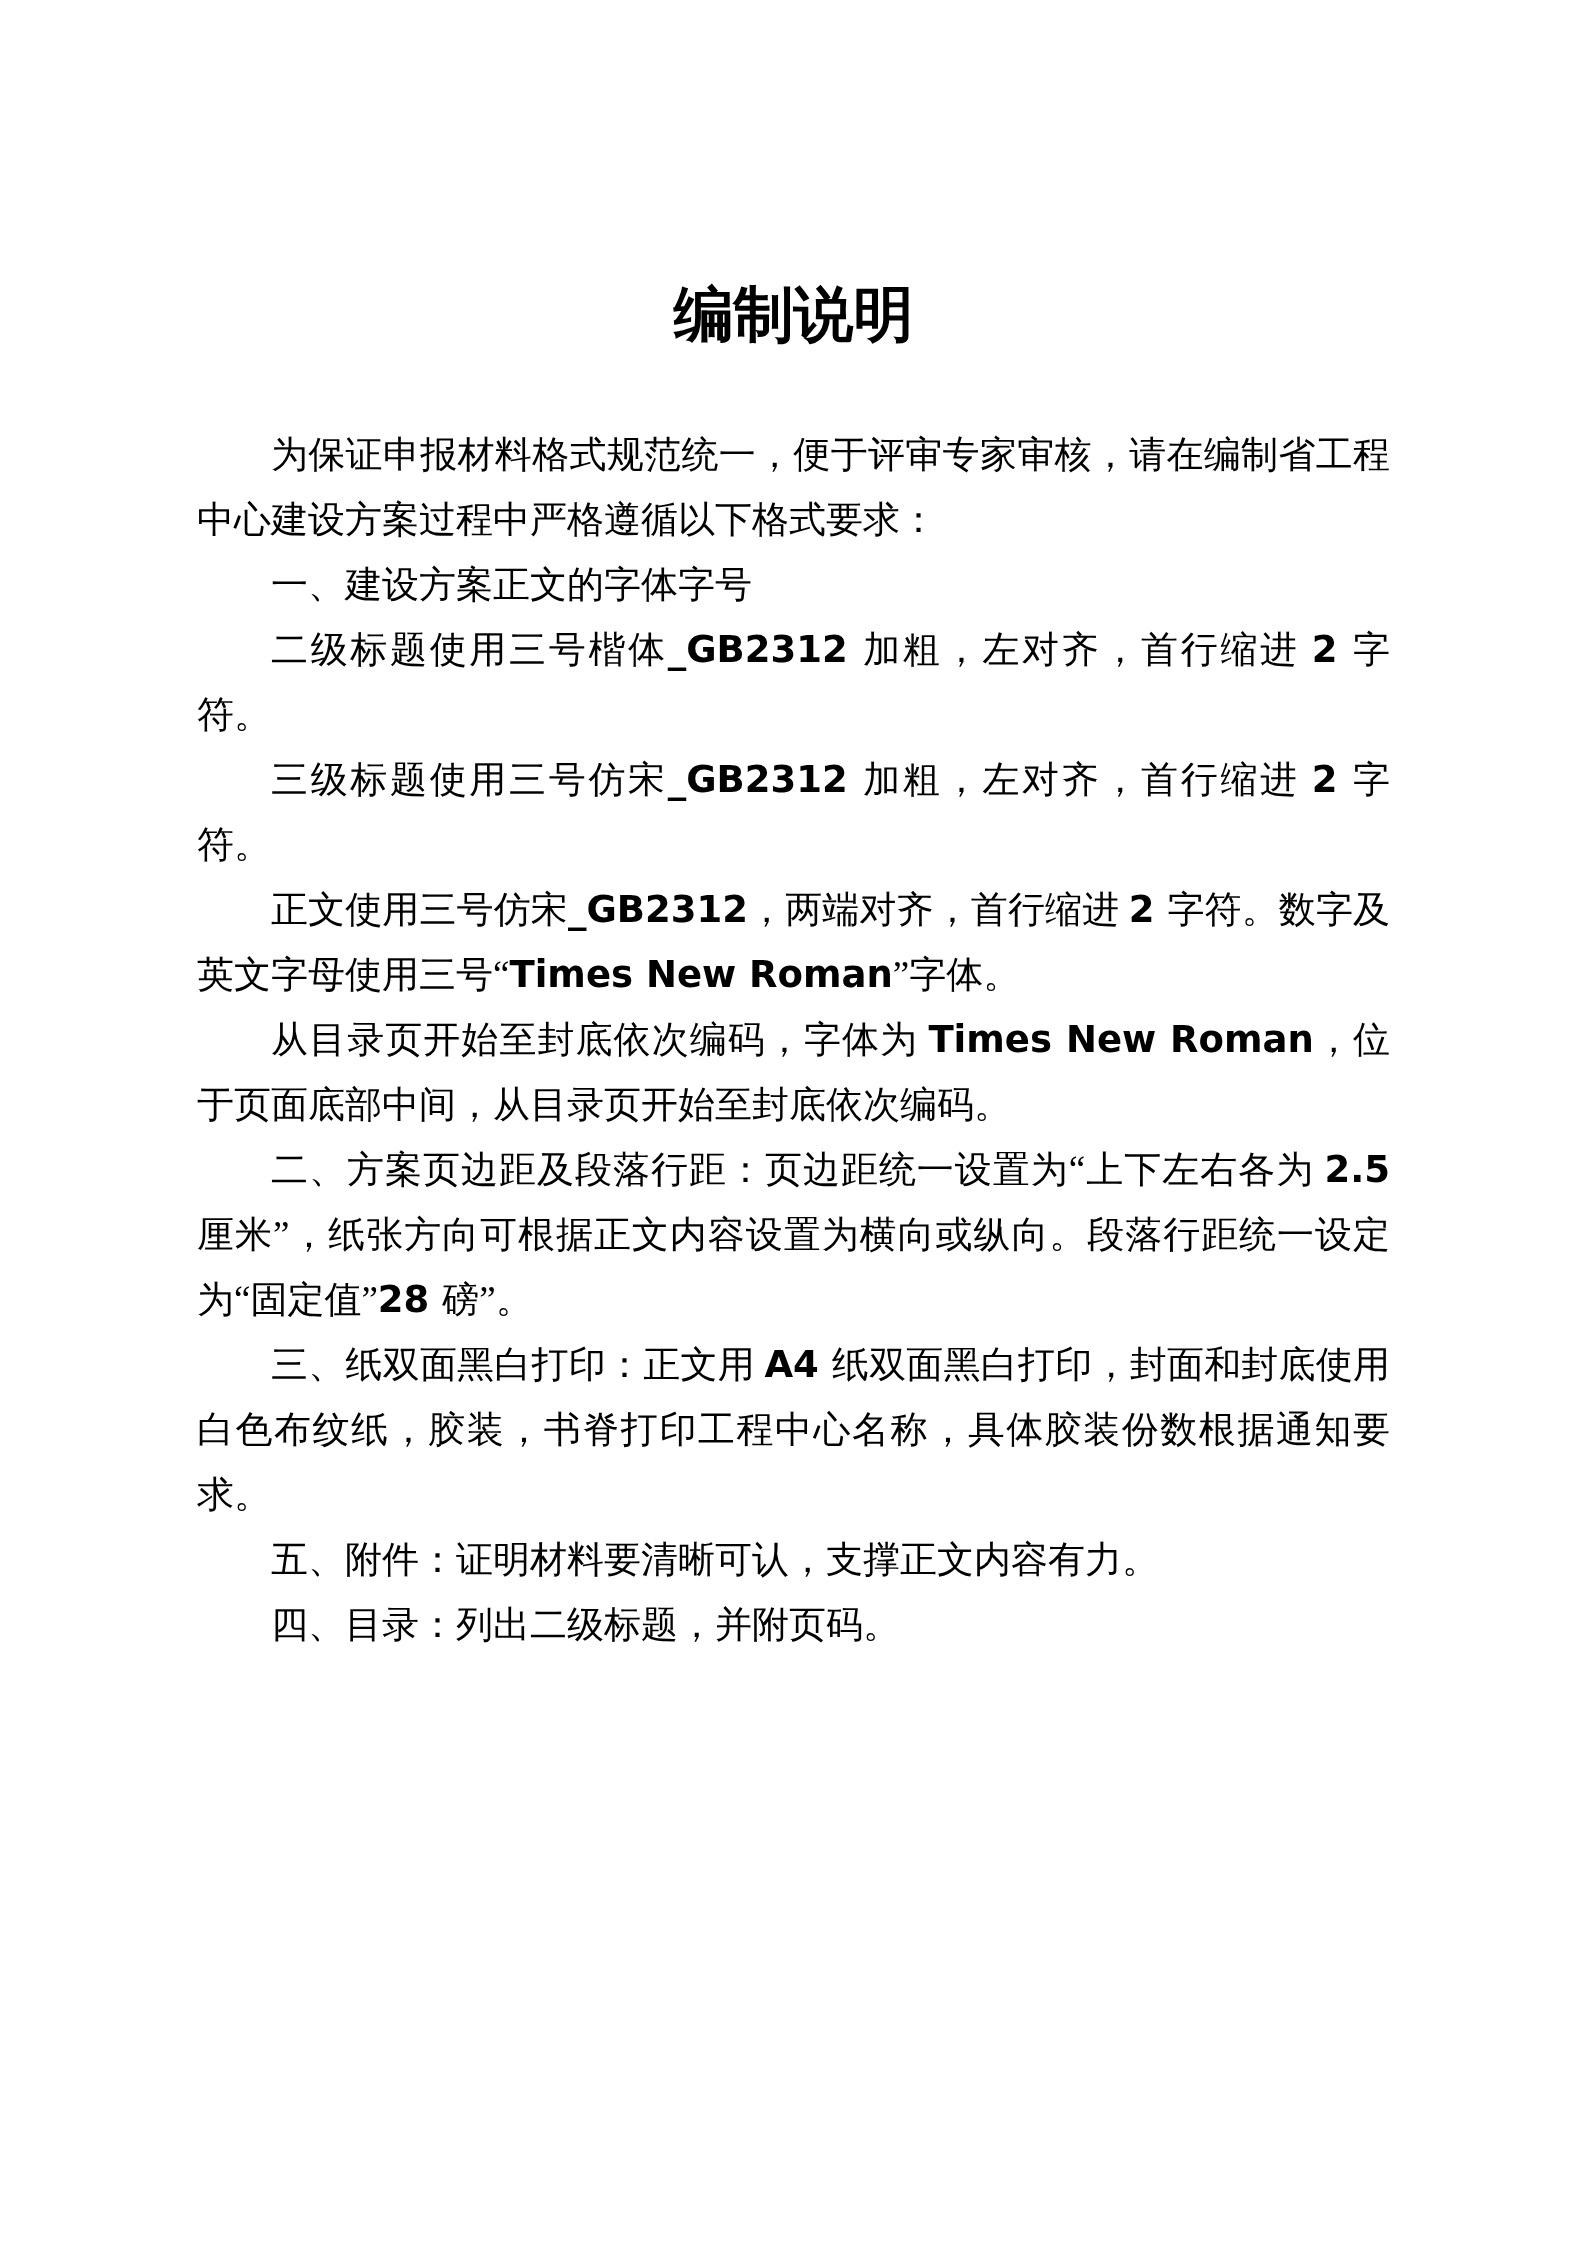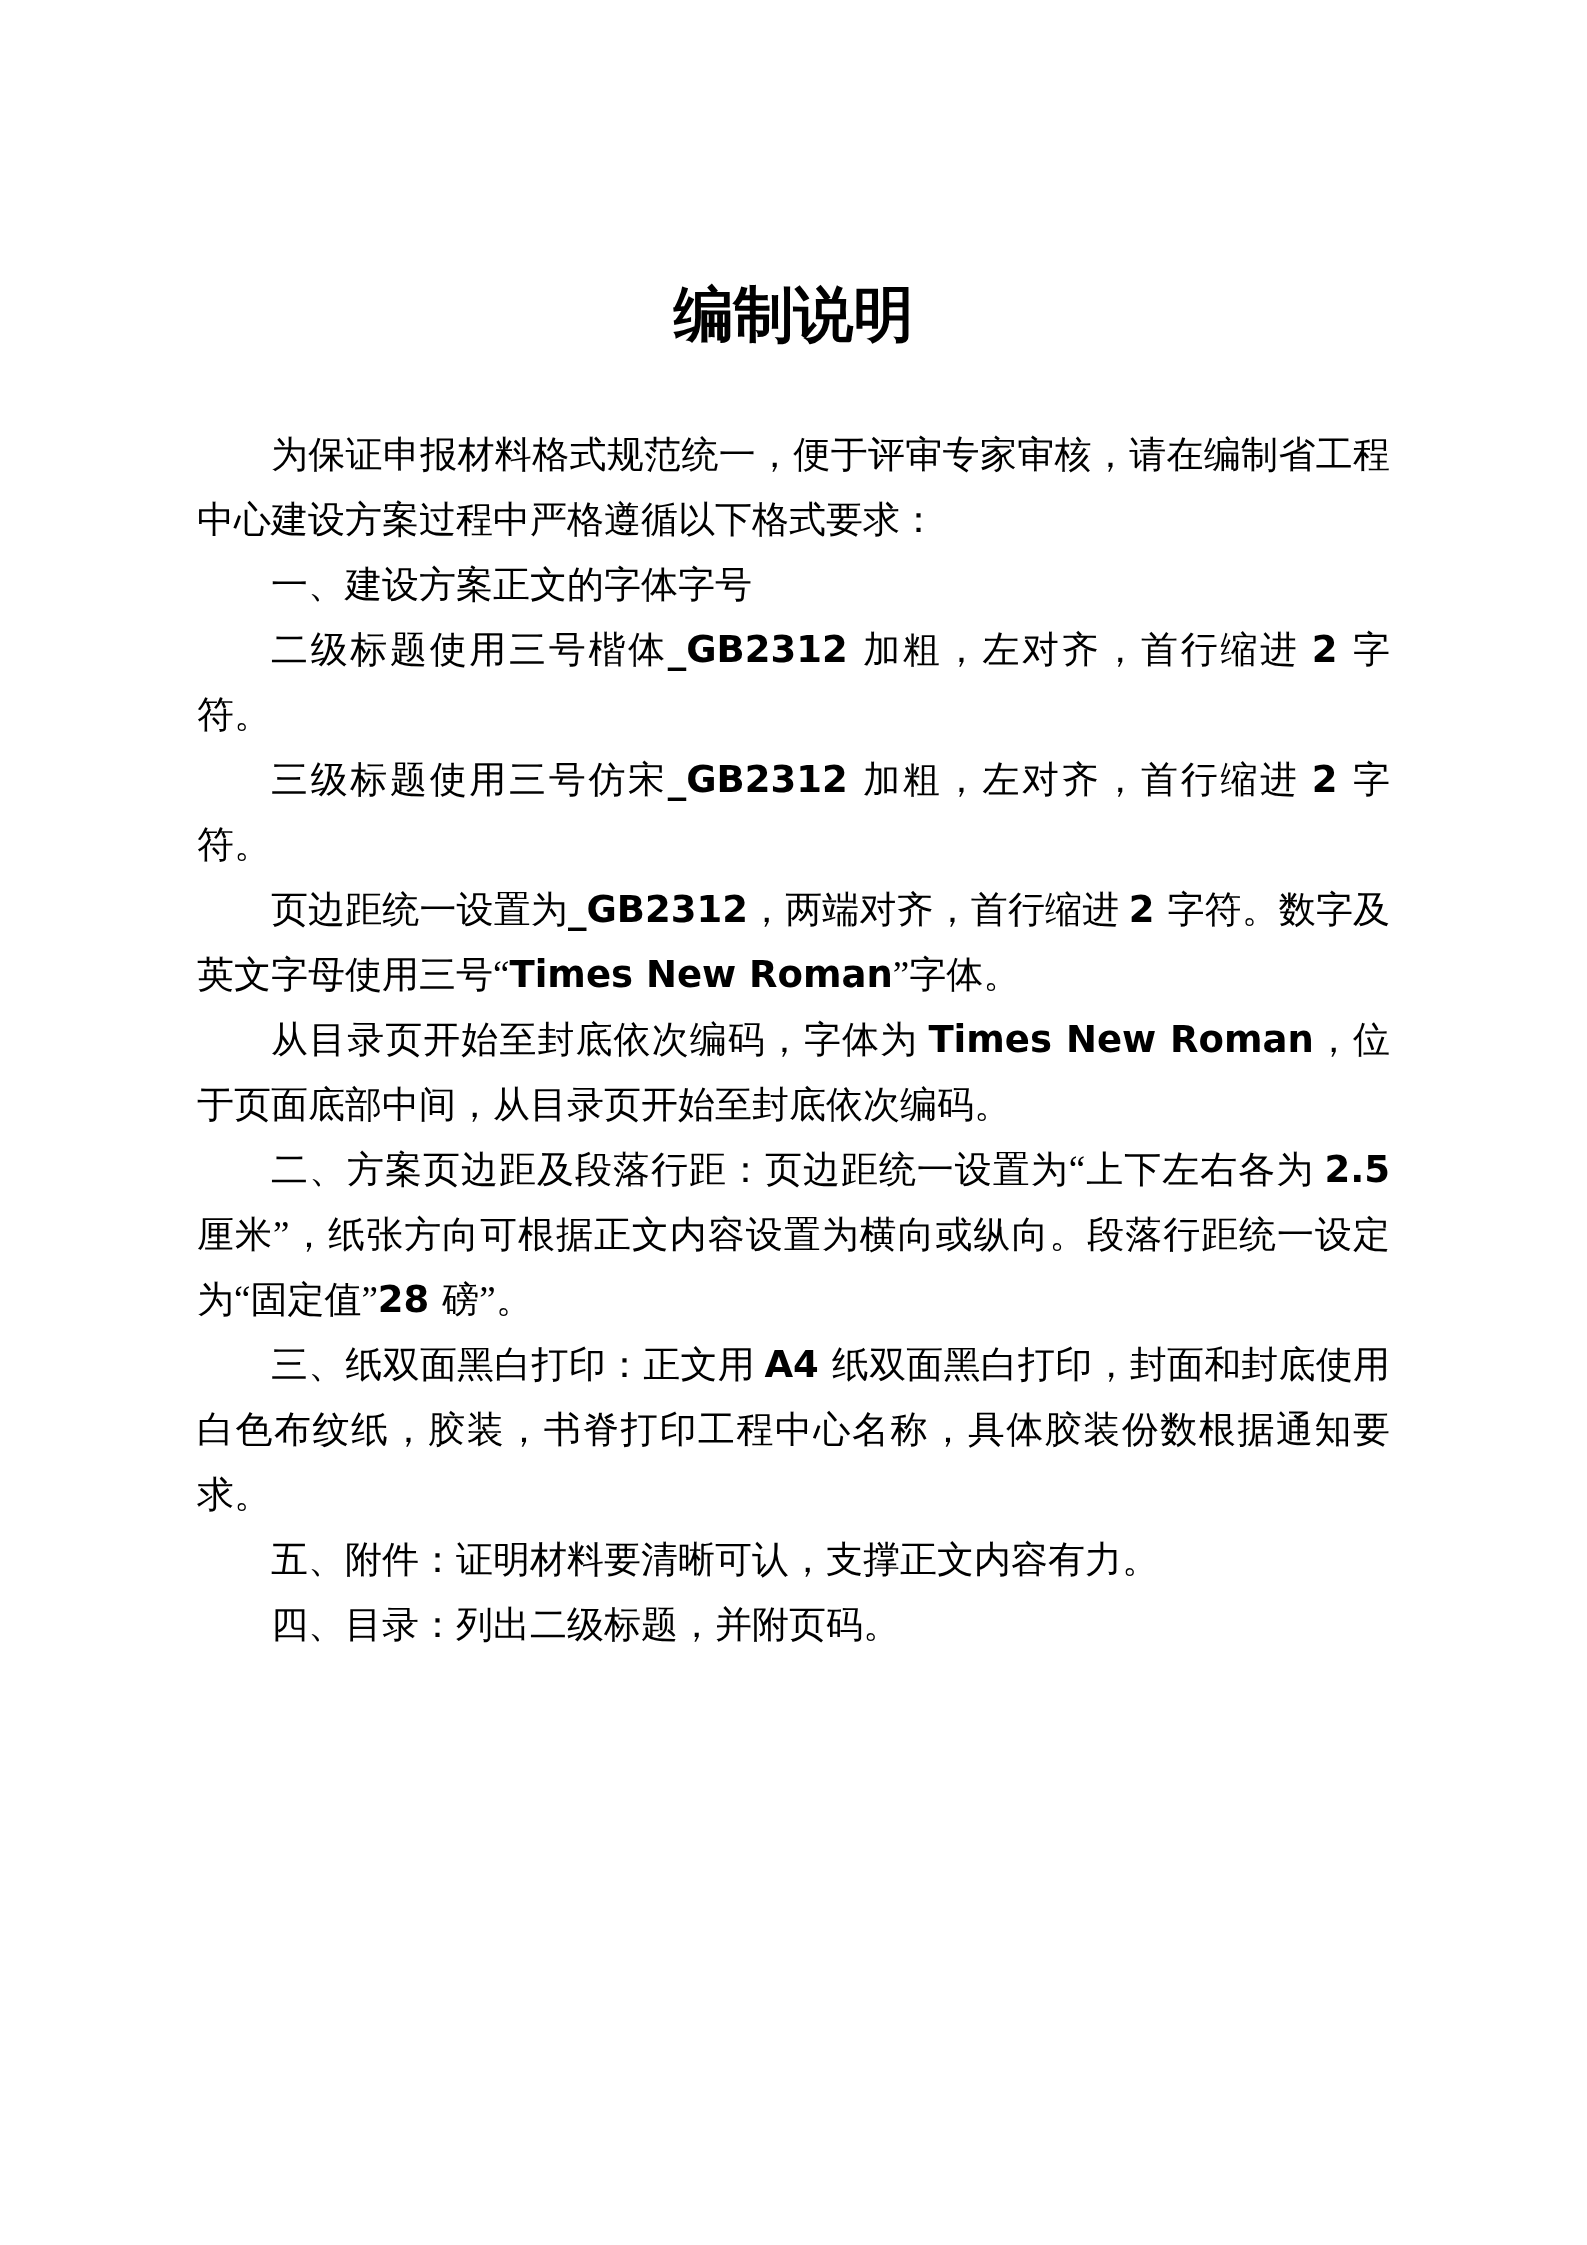--- a/index.html
+++ b/index.html
@@ -67,21 +67,21 @@
 <body>
 
 <div class="page" style="background: rgb(255, 255, 255); color: rgb(0, 0, 0);">
   <h1 class="doc-title">编制说明</h1>
 
   <div class="doc-body">
       <p class="para"><span class="run-body">为保证申报材料格式规范统一，便于评审专家审核，请在编制省工程中心建设方案过程中严格遵循以下格式要求：</span></p>
       <p class="para"><span class="run-heading">一、建设方案正文的字体字号</span></p>
       <p class="para"><span class="run-body">二级标题使用三号楷体</span><span class="run-latin">_GB2312 </span><span class="run-body">加粗，左对齐，首行缩进 </span><span class="run-latin">2 </span><span class="run-body">字符。</span></p>
       <p class="para"><span class="run-body">三级标题使用三号仿宋</span><span class="run-latin">_GB2312 </span><span class="run-body">加粗，左对齐，首行缩进 </span><span class="run-latin">2 </span><span class="run-body">字符。</span></p>
-      <p class="para"><span class="run-body">页边距统一设置为</span><span class="run-latin">_GB2312</span><span class="run-body">，两端对齐，首行缩进 </span><span class="run-latin">2 </span><span class="run-body">字符。数字及英文字母使用三号“</span><span class="run-latin">Times New Roman</span><span class="run-body">”字体。</span></p>
+      <p class="para"><span class="run-body">正文使用三号仿宋</span><span class="run-latin">_GB2312</span><span class="run-body">，两端对齐，首行缩进 </span><span class="run-latin">2 </span><span class="run-body">字符。数字及英文字母使用三号“</span><span class="run-latin">Times New Roman</span><span class="run-body">”字体。</span></p>
       <p class="para"><span class="run-body">从目录页开始至封底依次编码，字体为 </span><span class="run-latin">Times New Roman</span><span class="run-body">，位于页面底部中间，从目录页开始至封底依次编码。</span></p>
       <p class="para"><span class="run-heading">二、方案页边距及段落行距：</span><span class="run-body">页边距统一设置为“上下左右各为 </span><span class="run-latin">2.5 </span><span class="run-body">厘米”，纸张方向可根据正文内容设置为横向或纵向。段落行距统一设定为“固定值”</span><span class="run-latin">28 </span><span class="run-body">磅”。</span></p>
       <p class="para"><span class="run-heading">三、纸双面黑白打印：</span><span class="run-body">正文用 </span><span class="run-latin">A4 </span><span class="run-body">纸双面黑白打印，封面和封底使用白色布纹纸，胶装，书脊打印工程中心名称，具体胶装份数根据通知要求。</span></p>
       <p class="para"><span class="run-heading">五、附件：</span><span class="run-body">证明材料要清晰可认，支撑正文内容有力。</span></p>
       <p class="para"><span class="run-heading">四、目录：</span><span class="run-body">列出二级标题，并附页码。</span></p>
     </div>
 
   <div class="page-number">- 14 -</div>
 </div>
 

